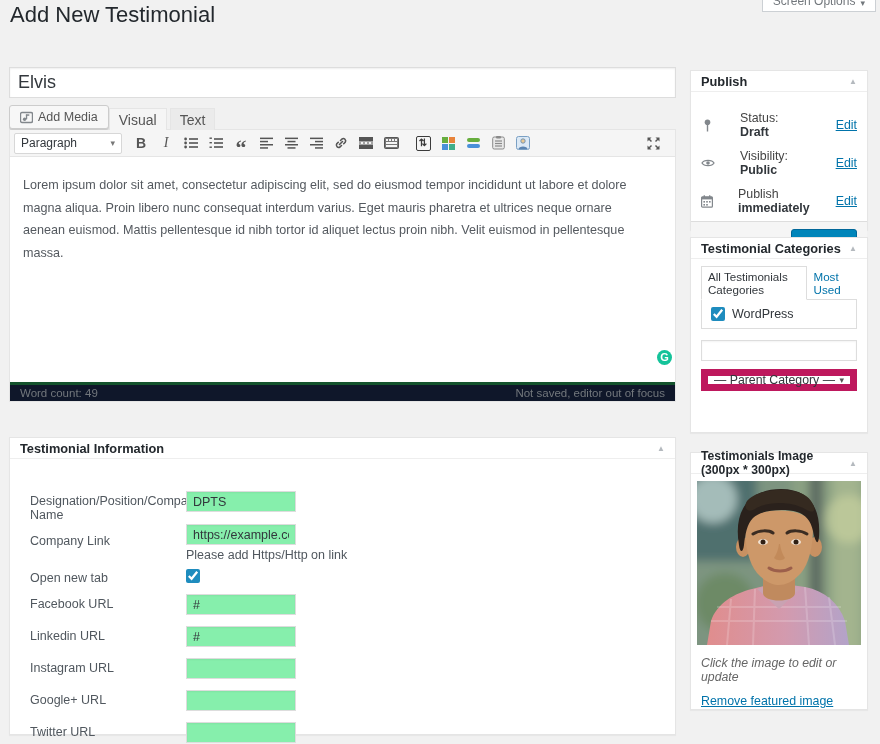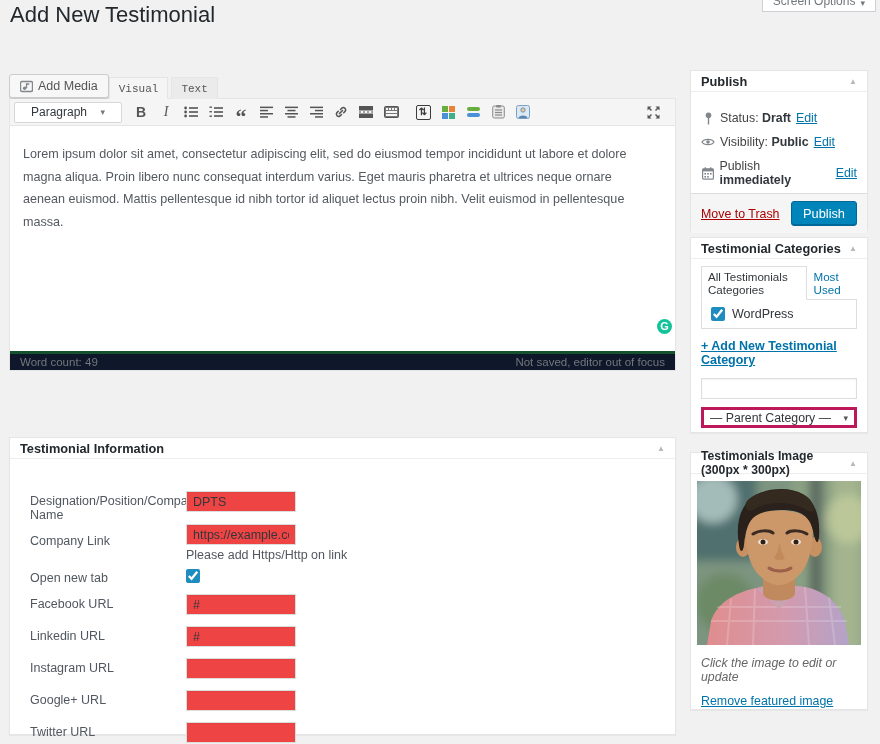--- a/index.html
+++ b/index.html
@@ -28,28 +28,28 @@
   .permalink-row { margin-top:5px; height:20px; display:flex; align-items:center; gap:5px; font-size:12.5px; }
   .permalink-row .masked { filter:blur(3px); color:#0073aa; letter-spacing:1px; }
   .btn-small { height:20px; padding:0 8px; font-size:11px; color:#555; background:#f7f7f7;
     border:1px solid #ccc; border-radius:3px; cursor:pointer; font-family:inherit; }
 
   .media-row { margin-top:7px; display:flex; justify-content:flex-start; align-items:flex-end; }
   .btn-secondary { height:24px; padding:0 10px; font-size:12.5px; color:#555; background:#f7f7f7;
     border:1px solid #ccc; border-radius:3px; cursor:pointer; display:inline-flex; align-items:center; gap:5px;
     box-shadow:0 1px 0 #ccc; font-family:inherit; }
   .editor-tabs { display:flex; }
-  .editor-tab { height:22px; padding:0 9px; font-size:11px; color:#555; display:flex; align-items:center; cursor:pointer;font-family:Liberation Mono, monospace; }
+  .editor-tab { height:22px; padding:0 9px; font-size:14px; color:#555; display:flex; align-items:center; cursor:pointer; }
   .editor-tab.active { background:#f5f5f5; border:1px solid #e5e5e5; border-bottom:none; position:relative; top:1px; }
   .editor-tab.inactive { background:#ebebeb; border:1px solid #e5e5e5; border-bottom:none; margin-left:3px; position:relative; top:1px; }
 
   .editor-wrap { border:1px solid #e5e5e5; background:#fff; }
   .toolbar { height:27px; background:#f5f5f5; border-bottom:1px solid #e5e5e5; display:flex; align-items:center; padding:0 4px; gap:1px; }
   .para-select { width:108px; height:21px; background:#fff; border:1px solid #d7d7d7; border-radius:2px;
-    display:flex; align-items:center; justify-content:space-between; padding:0 16px; font-size:12px; color:#32373c; cursor:pointer; margin-right:6px; }
+    display:flex; align-items:center; justify-content:space-between; padding:0 6px; font-size:12px; color:#32373c; cursor:pointer; margin-right:6px; }
   .tbtn { width:24px; height:22px; display:flex; align-items:center; justify-content:center; color:#555; cursor:pointer; border-radius:2px; }
   .tbtn svg { display:block; }
   .tb-bold { font-weight:bold; font-size:14px; }
   .tb-italic { font-style:italic; font-family:"Liberation Serif",serif; font-size:14px; }
   .tb-quote { font-family:"Liberation Serif",serif; font-weight:bold; font-size:22px; line-height:6px; padding-top:10px; }
   .tb-spacer { width:6px; }
   .fullscreen { margin-left:auto; margin-right:6px; }
 
   .editor-content { position:relative; height:225px; background:#fff; padding:17px 28px 0 13px;
     font-size:12.6px; line-height:1.8; color:#54595f; overflow:hidden; }
@@ -61,31 +61,31 @@
   
   .postbox { position:absolute; background:#fff; border:1px solid #e5e5e5; box-shadow:0 1px 1px rgba(0,0,0,.04); }
   .postbox-header { height:21px; border-bottom:1px solid #eee; display:flex; align-items:center;
     justify-content:space-between; padding:0 10px; font-weight:bold; font-size:12.8px; color:#23282d; }
   .toggle { color:#b4b9be; font-size:8px; cursor:pointer; }
 
   
   .info-box { left:9px; top:437px; width:667px; height:298px; }
   .info-row { position:absolute; left:0; width:100%; }
   .info-label { position:absolute; left:20px; top:3px; width:155px; font-size:12.5px; color:#50575e; }
-  .wp-input { position:absolute; left:176px; top:0; width:110px; height:21px; border:1px solid #ddd; background:#ef4444;
+  .wp-input { position:absolute; left:176px; top:0; width:110px; height:21px; border:1px solid #ddd; background:#86efac;
     padding:0 6px; font-family:inherit; font-size:12.5px; color:#32373c; outline:none; box-shadow:inset 0 1px 2px rgba(0,0,0,.05); }
   .help-text { position:absolute; left:176px; top:24px; font-size:12.5px; color:#50575e; white-space:nowrap; }
   input[type=checkbox] { width:14px; height:14px; accent-color:#1e8cbe; }
   .info-check { position:absolute; left:176px; top:1px; }
 
   
   .publish-box { left:690px; top:70px; width:178px; height:160px; }
   .publish-body { padding:9px 10px 6px; }
   .pub-btn-row { display:flex; justify-content:space-between; }
-  .pub-row { display:flex; align-items:center; gap:5px; margin-top:10px; font-size:12.4px; color:#444; }
+  .pub-row { display:flex; align-items:center; gap:25px; margin-top:10px; font-size:12.4px; color:#444; }
   .pub-row b { color:#32373c; }
   .pub-row a { font-size:12.4px; }
   .picon { width:14px; display:flex; justify-content:center; }
   .publish-footer { background:#f5f5f5; border-top:1px solid #ddd; height:40px; display:flex;
     justify-content:space-between; align-items:center; padding:0 10px; }
   .trash-link { color:#a00; font-size:12.4px; }
   .btn-primary { height:25px; padding:0 11px; background:#0085ba; border:1px solid #006799; border-radius:3px;
     color:#fff; font-size:12.8px; cursor:pointer; box-shadow:inset 0 -1px 0 #006799; font-family:inherit; }
 
   
@@ -93,21 +93,21 @@
   .cats-body { padding:7px 10px; }
   .cat-tabs { display:flex; align-items:flex-end; position:relative; z-index:2; }
   .cat-tab-active { border:1px solid #ddd; border-bottom:1px solid #fff; background:#fff; padding:3px 6px;
     font-size:11.6px; color:#32373c; margin-bottom:-1px; }
   .cat-tab-link { padding:3px 7px; font-size:11.6px; text-decoration:none; }
   .cat-panel { border:1px solid #ddd; background:#fff; height:30px; display:flex; align-items:center; gap:7px; padding:0 9px; }
   .cat-panel label { font-size:12.5px; color:#32373c; }
   .addnew-link { display:inline-block; margin-top:10px; font-weight:bold; font-size:12.5px; }
   .cat-input { margin-top:11px; width:100%; height:21px; border:1px solid #ddd; background:#fff; padding:0 6px;
     font-family:inherit; font-size:12.5px; box-shadow:inset 0 1px 2px rgba(0,0,0,.05); outline:none; }
-  .cat-select { margin-top:8px; width:100%; height:21px; border:3px solid #be185d; background:#fff; display:flex;
+  .cat-select { margin-top:8px; width:100%; height:21px; border:7px solid #be185d; background:#fff; display:flex;
     align-items:center; justify-content:space-between; padding:4px 6px; font-size:12.3px; color:#32373c; cursor:pointer; }
   .cat-select .arrow { font-size:9px; color:#555; }
 
   
   .image-box { left:690px; top:452px; width:178px; height:258px; }
   .image-body { padding:7px 6px; }
   .featured-img { display:block; width:164px; height:164px; cursor:pointer; }
   .img-caption { margin-top:11px; font-style:italic; color:#666; font-size:12.3px; padding-left:4px; }
   .remove-link { display:inline-block; margin-top:10px; margin-left:4px; font-size:12.4px; }
 
@@ -123,20 +123,21 @@
   <div class="screen-options">
     <span>Screen Options</span>
     <span style="font-size:9px;">▾</span>
   </div>
 
   <h1 class="page-title">Add New Testimonial</h1>
 
 
   <div class="main">
 
+    <input class="title-input" type="text" value="Elvis" style="">
 
 
     <div class="media-row">
       <button class="btn-secondary">
         <span style="display:flex;">
           <svg width="13" height="13" viewBox="0 0 13 13">
               <rect x="0.5" y="1.5" width="12" height="10" rx="1.5" fill="none" stroke="#82878c" stroke-width="1.4"></rect>
               <circle cx="4.6" cy="8.2" r="1.7" fill="#82878c"></circle>
               <rect x="5.9" y="3.6" width="1.3" height="4.6" fill="#82878c"></rect>
               <rect x="5.9" y="3.3" width="3.4" height="1.5" fill="#82878c"></rect>
@@ -429,21 +430,20 @@
     </div>
     <div class="cats-body">
       <div class="cat-tabs">
         <span class="cat-tab-active">All Testimonials Categories</span>
         <a class="cat-tab-link">Most Used</a>
       </div>
       <div class="cat-panel">
         <input type="checkbox" checked="" style="">
         <label>WordPress</label>
       </div>
-      <a class="addnew-link">+ Add New Testimonial Category</a>
       <input class="cat-input" type="text" style="">
       <div class="cat-select">
         <span>— Parent Category —</span>
         <span class="arrow">▾</span>
       </div>
       
     </div>
   </div>
 
   <div class="postbox image-box">

